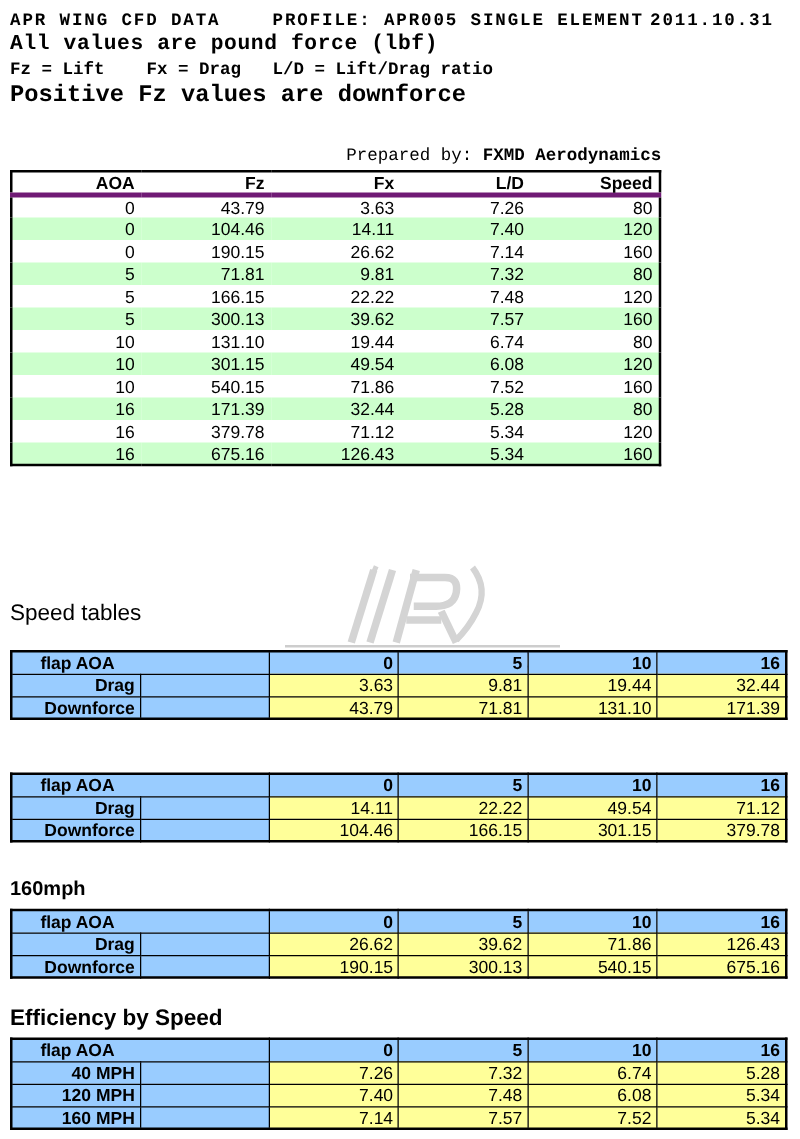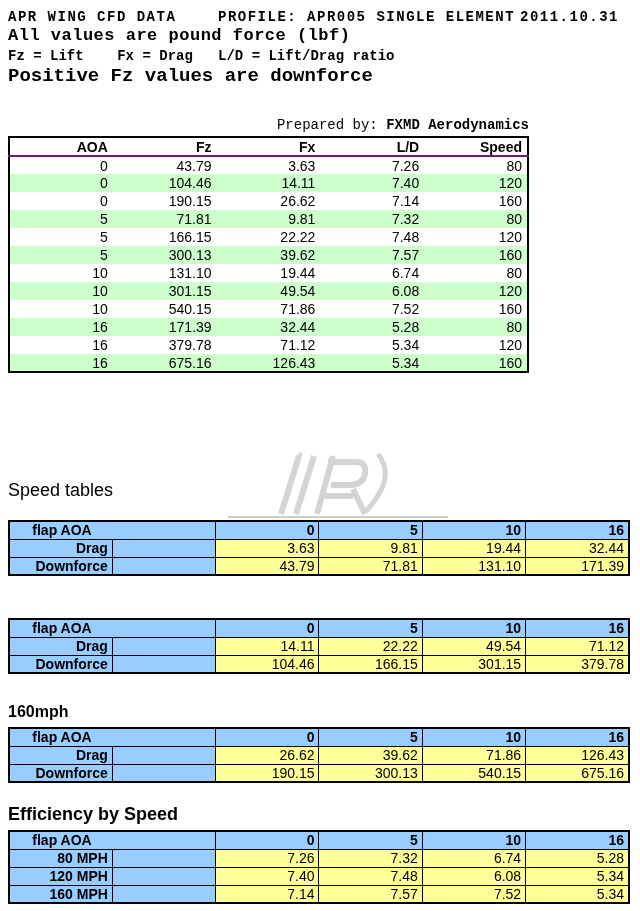--- a/index.html
+++ b/index.html
@@ -24,21 +24,21 @@
   .prepared b { font-weight:bold; }
 
   
   table { border-collapse:collapse; table-layout:fixed; }
   .main-table {
     position:absolute; left:8px; top:136px; width:521px;
     border:2px solid #000; font-size:14px;
   }
   .main-table th {
     height:19px; text-align:right; padding:0 5px 0 0;
-    border-bottom:2px solid #701a75; font-size:14px; font-weight:bold;
+    border-bottom:4px solid #701a75; font-size:14px; font-weight:bold;
   }
   .main-table td { height:18px; text-align:right; padding:0 5px 0 0; }
   .main-table tr.green { background:var(--green,#ccffcc); }
 
   
   .sect-title { position:absolute; left:8px; font-size:18px; font-weight:normal; }
   .tbl-block { position:absolute; left:8px; }
   .tbl-heading { font-size:16px; font-weight:bold; line-height:18px; margin-bottom:6px; }
   .grid-table { width:622px; border:2px solid #000; font-size:14px; }
   .grid-table td {
@@ -290,21 +290,21 @@
     <table class="grid-table" id="eff-table">
         <tbody>
           <tr>
             <td colspan="2" class="corner-cell"><span class="corner">flap AOA</span></td>
             <td class="blue">0</td>
             <td class="blue">5</td>
             <td class="blue">10</td>
             <td class="blue">16</td>
           </tr>
           <tr>
-            <td class="blue">80 MPH</td>
+            <td class="blue">40 MPH</td>
             <td class="gap"></td>
             <td class="val">7.26</td>
             <td class="val">7.32</td>
             <td class="val">6.74</td>
             <td class="val">5.28</td>
           </tr>
           <tr>
             <td class="blue">120 MPH</td>
             <td class="gap"></td>
             <td class="val">7.40</td>

